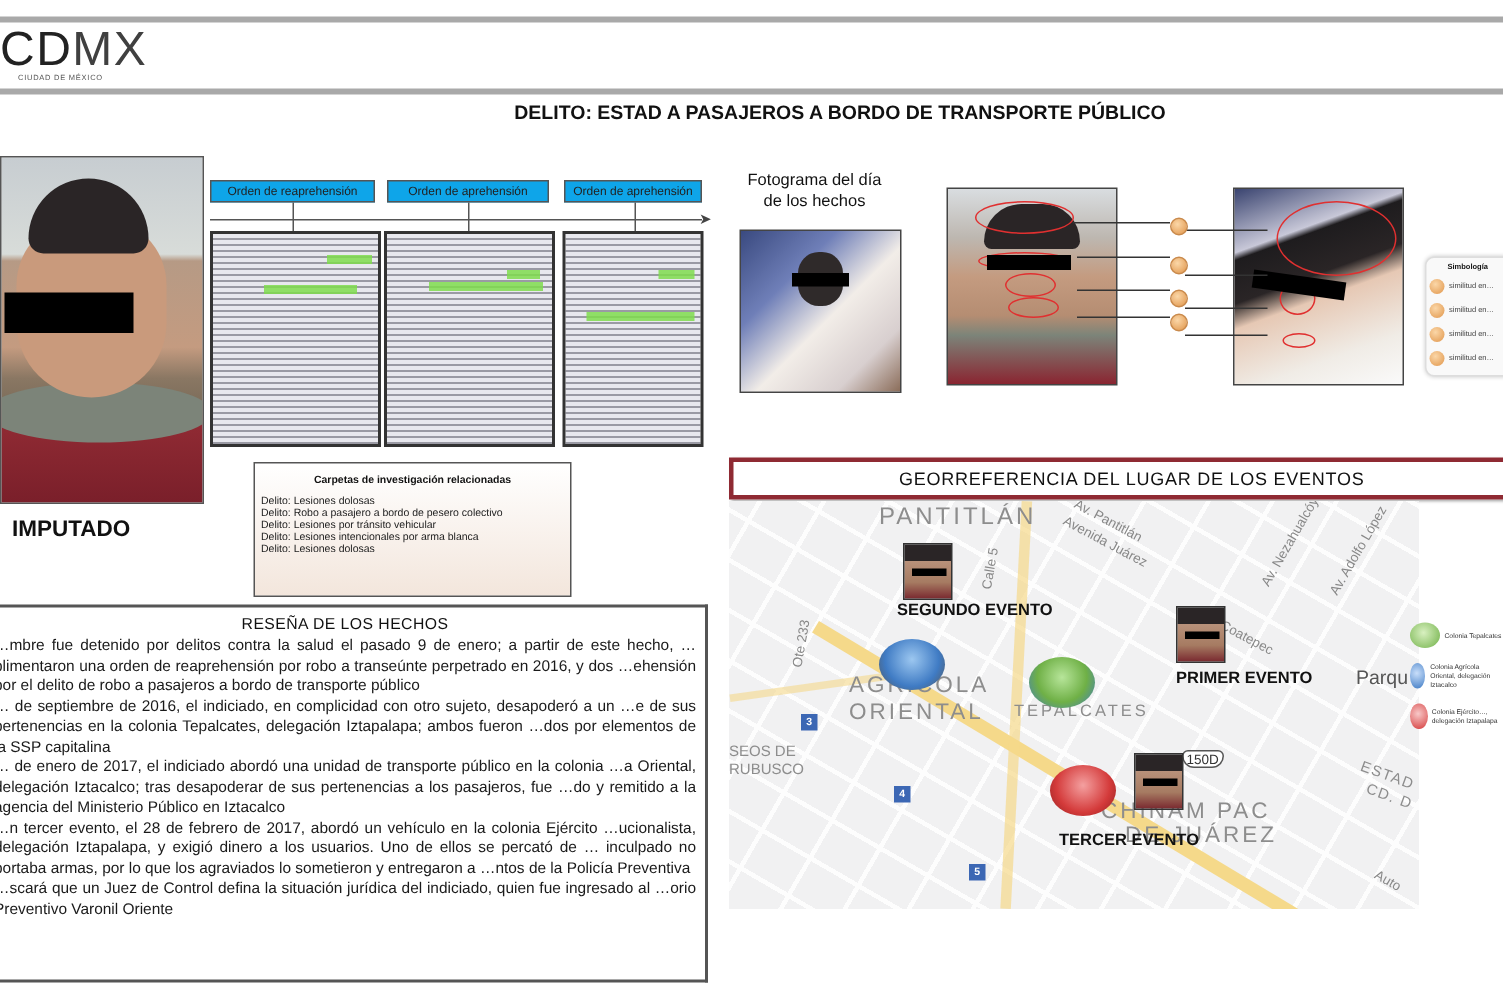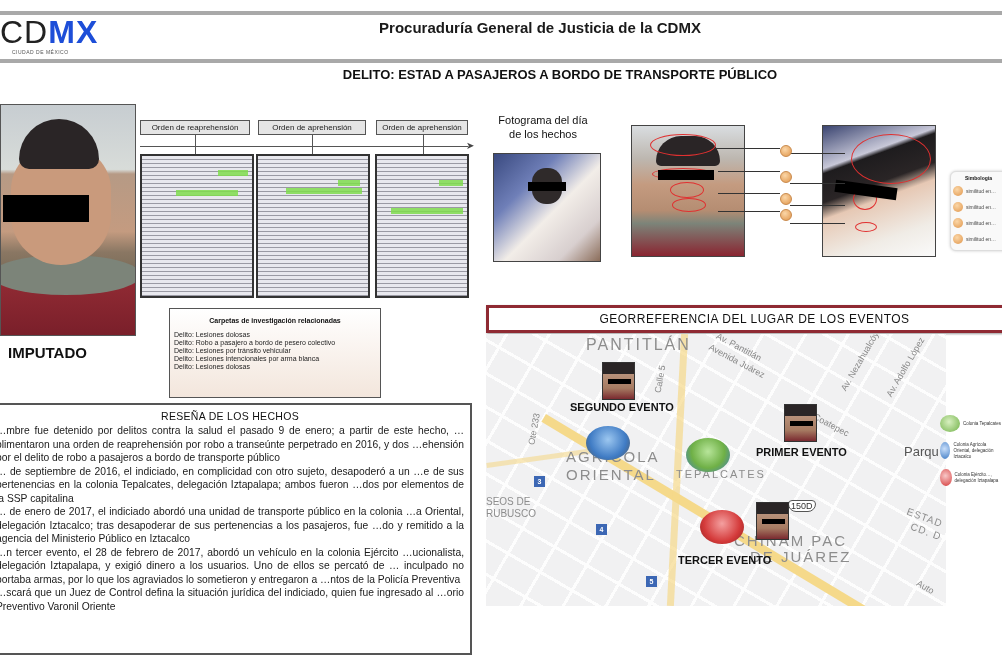--- a/index.html
+++ b/index.html
@@ -3,35 +3,35 @@
 <meta charset="utf-8">
 <style>
   * { box-sizing: border-box; margin: 0; padding: 0; }
   body { width: 1002px; height: 666px; background: #ffffff; position: relative; overflow: hidden; font-family: "Liberation Sans", sans-serif; color: #111; }
   .abs { position: absolute; }
 
   
   .hdr-band { left: 0; top: 11px; width: 1002px; height: 52px; border-top: 4px solid #a9a9a9; border-bottom: 4px solid #a9a9a9; background: #fff; }
   .logo { left: 0; top: 14px; font-family: "Liberation Sans", sans-serif; font-size: 32px; letter-spacing: 1px; line-height: 36px; }
   .logo .cd { color: #222; font-weight: 300; }
-  .logo .mx { color: #1d4ed8; font-weight: bold; }
+  .logo .mx { color: #404040; font-weight: normal; }
   .logo-sub { left: 12px; top: 49px; font-size: 5px; color: #555; letter-spacing: 0.5px; }
   .hdr-title { left: 300px; top: 18px; width: 480px; text-align: center; font-weight: bold; font-size: 15px; line-height: 19px; color: #1a1a1a; }
   .delito { left: 300px; top: 67px; width: 520px; text-align: center; font-weight: bold; font-size: 13px; color: #111; }
 
   
   .suspect { left: 0; top: 104px; width: 136px; height: 232px; border: 1px solid #555; background: linear-gradient(180deg,#c7cdd1 0%,#d8dcd9 28%,#b69a85 30%,#c49b80 55%,#8a7763 64%,#7f6f5c 70%,#8f2a33 78%,#7a1f2a 100%); overflow: hidden; }
   .suspect .hair { position:absolute; left:18px; top:14px; width:80px; height:50px; border-radius:40px 40px 10px 10px; background:#2a2526; }
   .suspect .face { position:absolute; left:10px; top:40px; width:100px; height:120px; border-radius:45px 45px 50px 50px; background:#c99a7c; }
   .suspect .hood { position:absolute; left:-10px; top:150px; width:150px; height:40px; border-radius: 50%; background:#7c8479; }
   .suspect .bar { position:absolute; left:2px; top:90px; width:86px; height:27px; background:#000; }
   .imputado { left: 8px; top: 344px; font-weight: bold; font-size: 15px; }
 
   
-  .order-label { top: 120px; height: 15px; border: 1px solid #555; background:#e5e5e5; font-size: 8px; text-align: center; line-height: 13px; color:#222; }
+  .order-label { top: 120px; height: 15px; border: 1px solid #555; background:#0ea5e9; font-size: 8px; text-align: center; line-height: 13px; color:#222; }
   .timeline { left: 140px; top: 146px; width: 328px; height: 1px; background: #555; }
   .arrow { left: 466px; top: 140px; font-size: 10px; color:#444; }
   .tick { width: 1px; background: #555; }
   .doc { top: 154px; height: 144px; border: 2px solid #333; background: repeating-linear-gradient(180deg,#e8e8ee 0px,#e8e8ee 3px,#9a9aa4 3px,#9a9aa4 4px); }
   .hl { position:absolute; height:6px; background:#7fdc4e; opacity:0.85; }
 
   
   .carpetas { left: 169px; top: 308px; width: 212px; height: 90px; border: 1px solid #555; background: linear-gradient(180deg,#fff 0%,#f3e6dc 100%); padding: 5px 4px; }
   .carpetas h4 { font-size: 7px; text-align: center; margin: 3px 0 7px; font-weight: bold; }
   .carpetas li { list-style:none; font-size: 7px; line-height: 8px; color: #222; }
@@ -64,42 +64,41 @@
 
   
   .geo-title { left: 486px; top: 305px; width: 537px; height: 28px; border: 3px solid #8f2a33; background:#fff; text-align:center; font-size: 12px; line-height: 22px; letter-spacing: 0.5px; color:#111; box-shadow: 1px 1px 2px #999; }
   .map { left: 486px; top: 334px; width: 460px; height: 272px; background: #f1f1f2; overflow: hidden; }
   .road-grid { position:absolute; inset:0; background:
       repeating-linear-gradient(30deg, transparent 0 26px, #ffffff 26px 29px),
       repeating-linear-gradient(-60deg, transparent 0 34px, #ffffff 34px 37px); opacity: 0.9; }
   .yroad { position:absolute; background:#f5d98a; }
   .area-label { position:absolute; color:#8d8d8d; letter-spacing: 2px; font-size: 15px; }
   .street { position:absolute; color:#888; font-size: 9px; }
-  .event-label { position:absolute; font-weight:bold; font-size: 11px; color:#111; }
+  .event-label { position:absolute; font-weight:bold; font-size: 11px; color:#111;margin-left:28px; }
   .thumb { position:absolute; width: 33px; height: 38px; border: 1px solid #333; background: linear-gradient(180deg,#2a2526 0%,#2a2526 30%,#b8917a 31%,#a67b62 70%,#7a2a30 100%); }
   .thumb i { position:absolute; left:5px; top:16px; width:23px; height:5px; background:#000; }
   .pin { position:absolute; width: 44px; height: 34px; border-radius: 50%; }
   .metro { position:absolute; width: 11px; height: 11px; background:#3c67b4; color:#fff; font-size: 7px; text-align:center; line-height: 11px; font-weight:bold; }
   .shield { position:absolute; border: 1px solid #555; border-radius: 4px 4px 8px 8px; background:#fff; font-size: 9px; padding: 0 2px; color:#333; }
 
   .legend-map { left: 940px; top: 410px; width: 62px; }
   .legend-map .lrow { display:flex; align-items:center; gap: 3px; height: 27px; }
   .legend-map .ball { width: 20px; height: 17px; border-radius: 50%; }
   .legend-map span { font-size: 4.5px; color:#333; line-height: 6px; }
 </style>
 </head>
 <body>
 
 <div class="abs hdr-band"></div>
 <div class="abs logo">
   <span class="cd">CD</span><span class="mx">MX</span>
 </div>
 <div class="abs logo-sub">CIUDAD DE MÉXICO</div>
 <div class="abs hdr-title">
-  <div>Procuraduría General de Justicia de la CDMX</div>
 </div>
 <div class="abs delito">DELITO: ESTAD A PASAJEROS A BORDO DE TRANSPORTE PÚBLICO</div>
 
 <div class="abs suspect">
   <div class="hood"></div>
   <div class="face"></div>
   <div class="hair"></div>
   <div class="bar"></div>
 </div>
 <div class="abs imputado">IMPUTADO</div>

